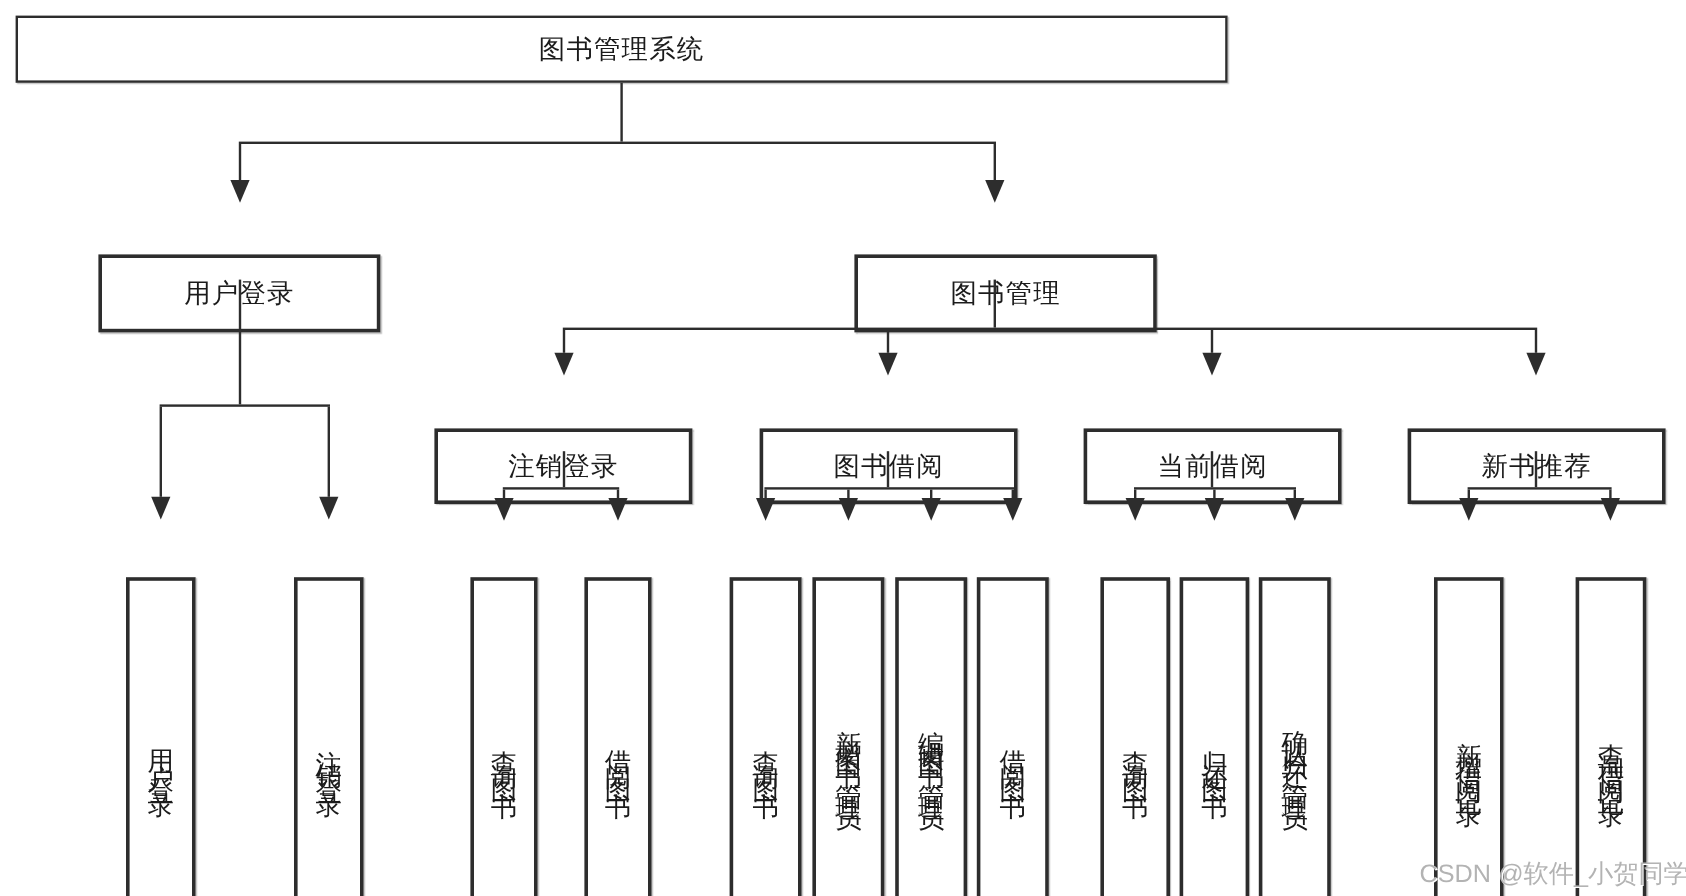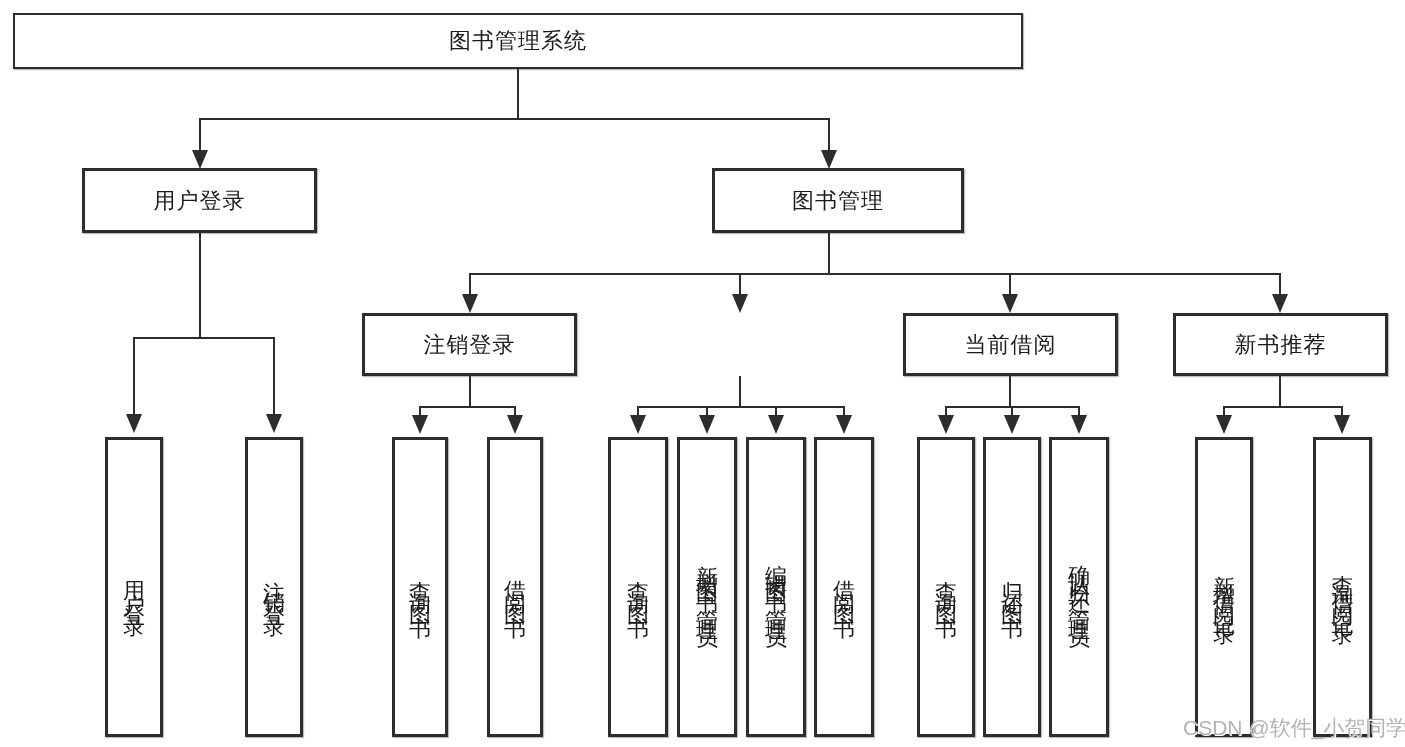--- a/index.html
+++ b/index.html
@@ -3,21 +3,21 @@
 <meta charset="utf-8">
 <style>
   :root { --line:#2d2d2d; --text:#1b1b1b; --wm:#b3b3b3; --bg:#ffffff; }
   * { margin:0; padding:0; box-sizing:border-box; }
   body { background:var(--bg); font-family:"Liberation Sans","DejaVu Sans",sans-serif; }
   #stage { position:relative; width:1405px; height:747px; background:var(--bg); overflow:hidden; }
 
   .box { position:absolute; background:#fff; border:2px solid var(--line);
          display:flex; align-items:center; justify-content:center;
          box-shadow:1px 1px 1px rgba(110,110,110,.45); }
-  .box.heavy { border-width:3px; }
+  .box.heavy { border-width:3px;margin-top:44px; }
   .hlabel { font-size:22px; color:var(--text); letter-spacing:1px; white-space:nowrap; }
 
   .leaf-label { writing-mode:vertical-rl; text-orientation:mixed;
                 font-size:22px; color:var(--text); letter-spacing:12px; line-height:1; }
   .ls6 { letter-spacing:10px; }
   .ls9 { letter-spacing:9px; }
 
   .ln { position:absolute; background:var(--line); }
   .ah { position:absolute; width:0; height:0;
         border-left:8px solid transparent; border-right:8px solid transparent;
@@ -62,20 +62,23 @@
   <div class="ah" style="left:462px; top:294px;"></div>
   <div class="ln" style="left:739px; top:275px; width:2px; height:19px;"></div>
   <div class="ah" style="left:732px; top:294px;"></div>
   <div class="ln" style="left:1009px; top:275px; width:2px; height:19px;"></div>
   <div class="ah" style="left:1002px; top:294px;"></div>
   <div class="ln" style="left:1279px; top:275px; width:2px; height:19px;"></div>
   <div class="ah" style="left:1272px; top:294px;"></div>
 
   <div class="box heavy" style="left:362px; top:313px; width:215px; height:63px;">
     <span class="hlabel">注销登录</span>
+  </div>
+  <div class="box heavy" style="left:633px; top:313px; width:215px; height:63px;">
+    <span class="hlabel">图书借阅</span>
   </div>
   <div class="box heavy" style="left:903px; top:313px; width:215px; height:63px;justify-content:center;">
     <span class="hlabel">当前借阅</span>
   </div>
   <div class="box heavy" style="left:1173px; top:313px; width:215px; height:63px;">
     <span class="hlabel">新书推荐</span>
   </div>
 
   <div class="ln" style="left:469px; top:376px; width:2px; height:30px;"></div>
   <div class="ln" style="left:739px; top:376px; width:2px; height:30px;"></div>

